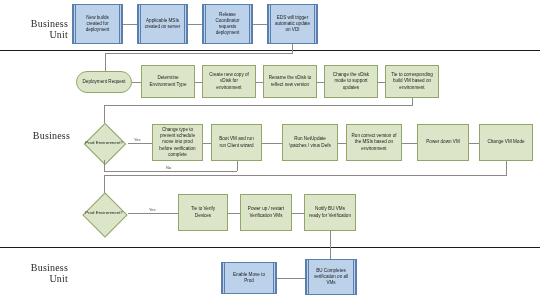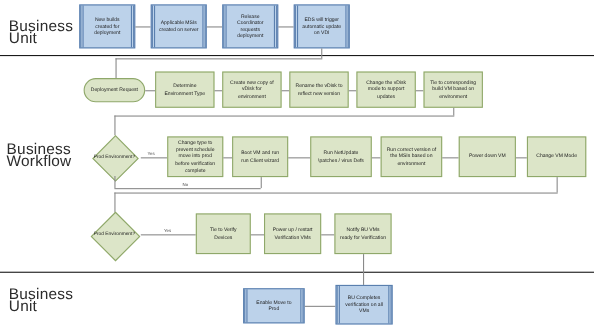--- a/index.html
+++ b/index.html
@@ -1,21 +1,21 @@
 <!DOCTYPE html>
 <html><head>
 <meta charset="utf-8">
 <style>
   html,body{margin:0;padding:0;background:#ffffff;}
   body{width:540px;height:298px;overflow:hidden;font-family:"Liberation Sans",sans-serif;}
   #stage{position:relative;width:540px;height:298px;background:#fff;}
 
   .swimlane-label{
-    position:absolute;text-align:left;color:#2b2b2b;
-    font-size:14px;line-height:11px;letter-spacing:.2px;
+    position:absolute;text-align:right;color:#2b2b2b;
+    font-size:10px;line-height:11px;letter-spacing:.2px;font-family:Liberation Serif, serif;
   }
 
   .divider{position:absolute;background:#1a1a1a;height:1.4px;left:0;width:540px;}
 
   
   .node{
     position:absolute;box-sizing:border-box;
     display:flex;align-items:center;justify-content:center;
     text-align:center;font-size:4.6px;line-height:6.2px;
     color:#1d1d1d;padding:2px;
@@ -68,21 +68,20 @@
 
 <div id="stage">
 
   <div class="swimlane-label" style="left:8px;top:18px;width:60px;">
     <div>Business</div>
     <div>Unit</div>
   </div>
 
   <div class="swimlane-label" style="left:6px;top:130px;width:64px;">
     <div>Business</div>
-    <div>Workflow</div>
   </div>
 
   <div class="swimlane-label" style="left:8px;top:262px;width:60px;">
     <div>Business</div>
     <div>Unit</div>
   </div>
 
   <div class="divider" style="top:50px;"></div>
   <div class="divider" style="top:247px;"></div>
 

